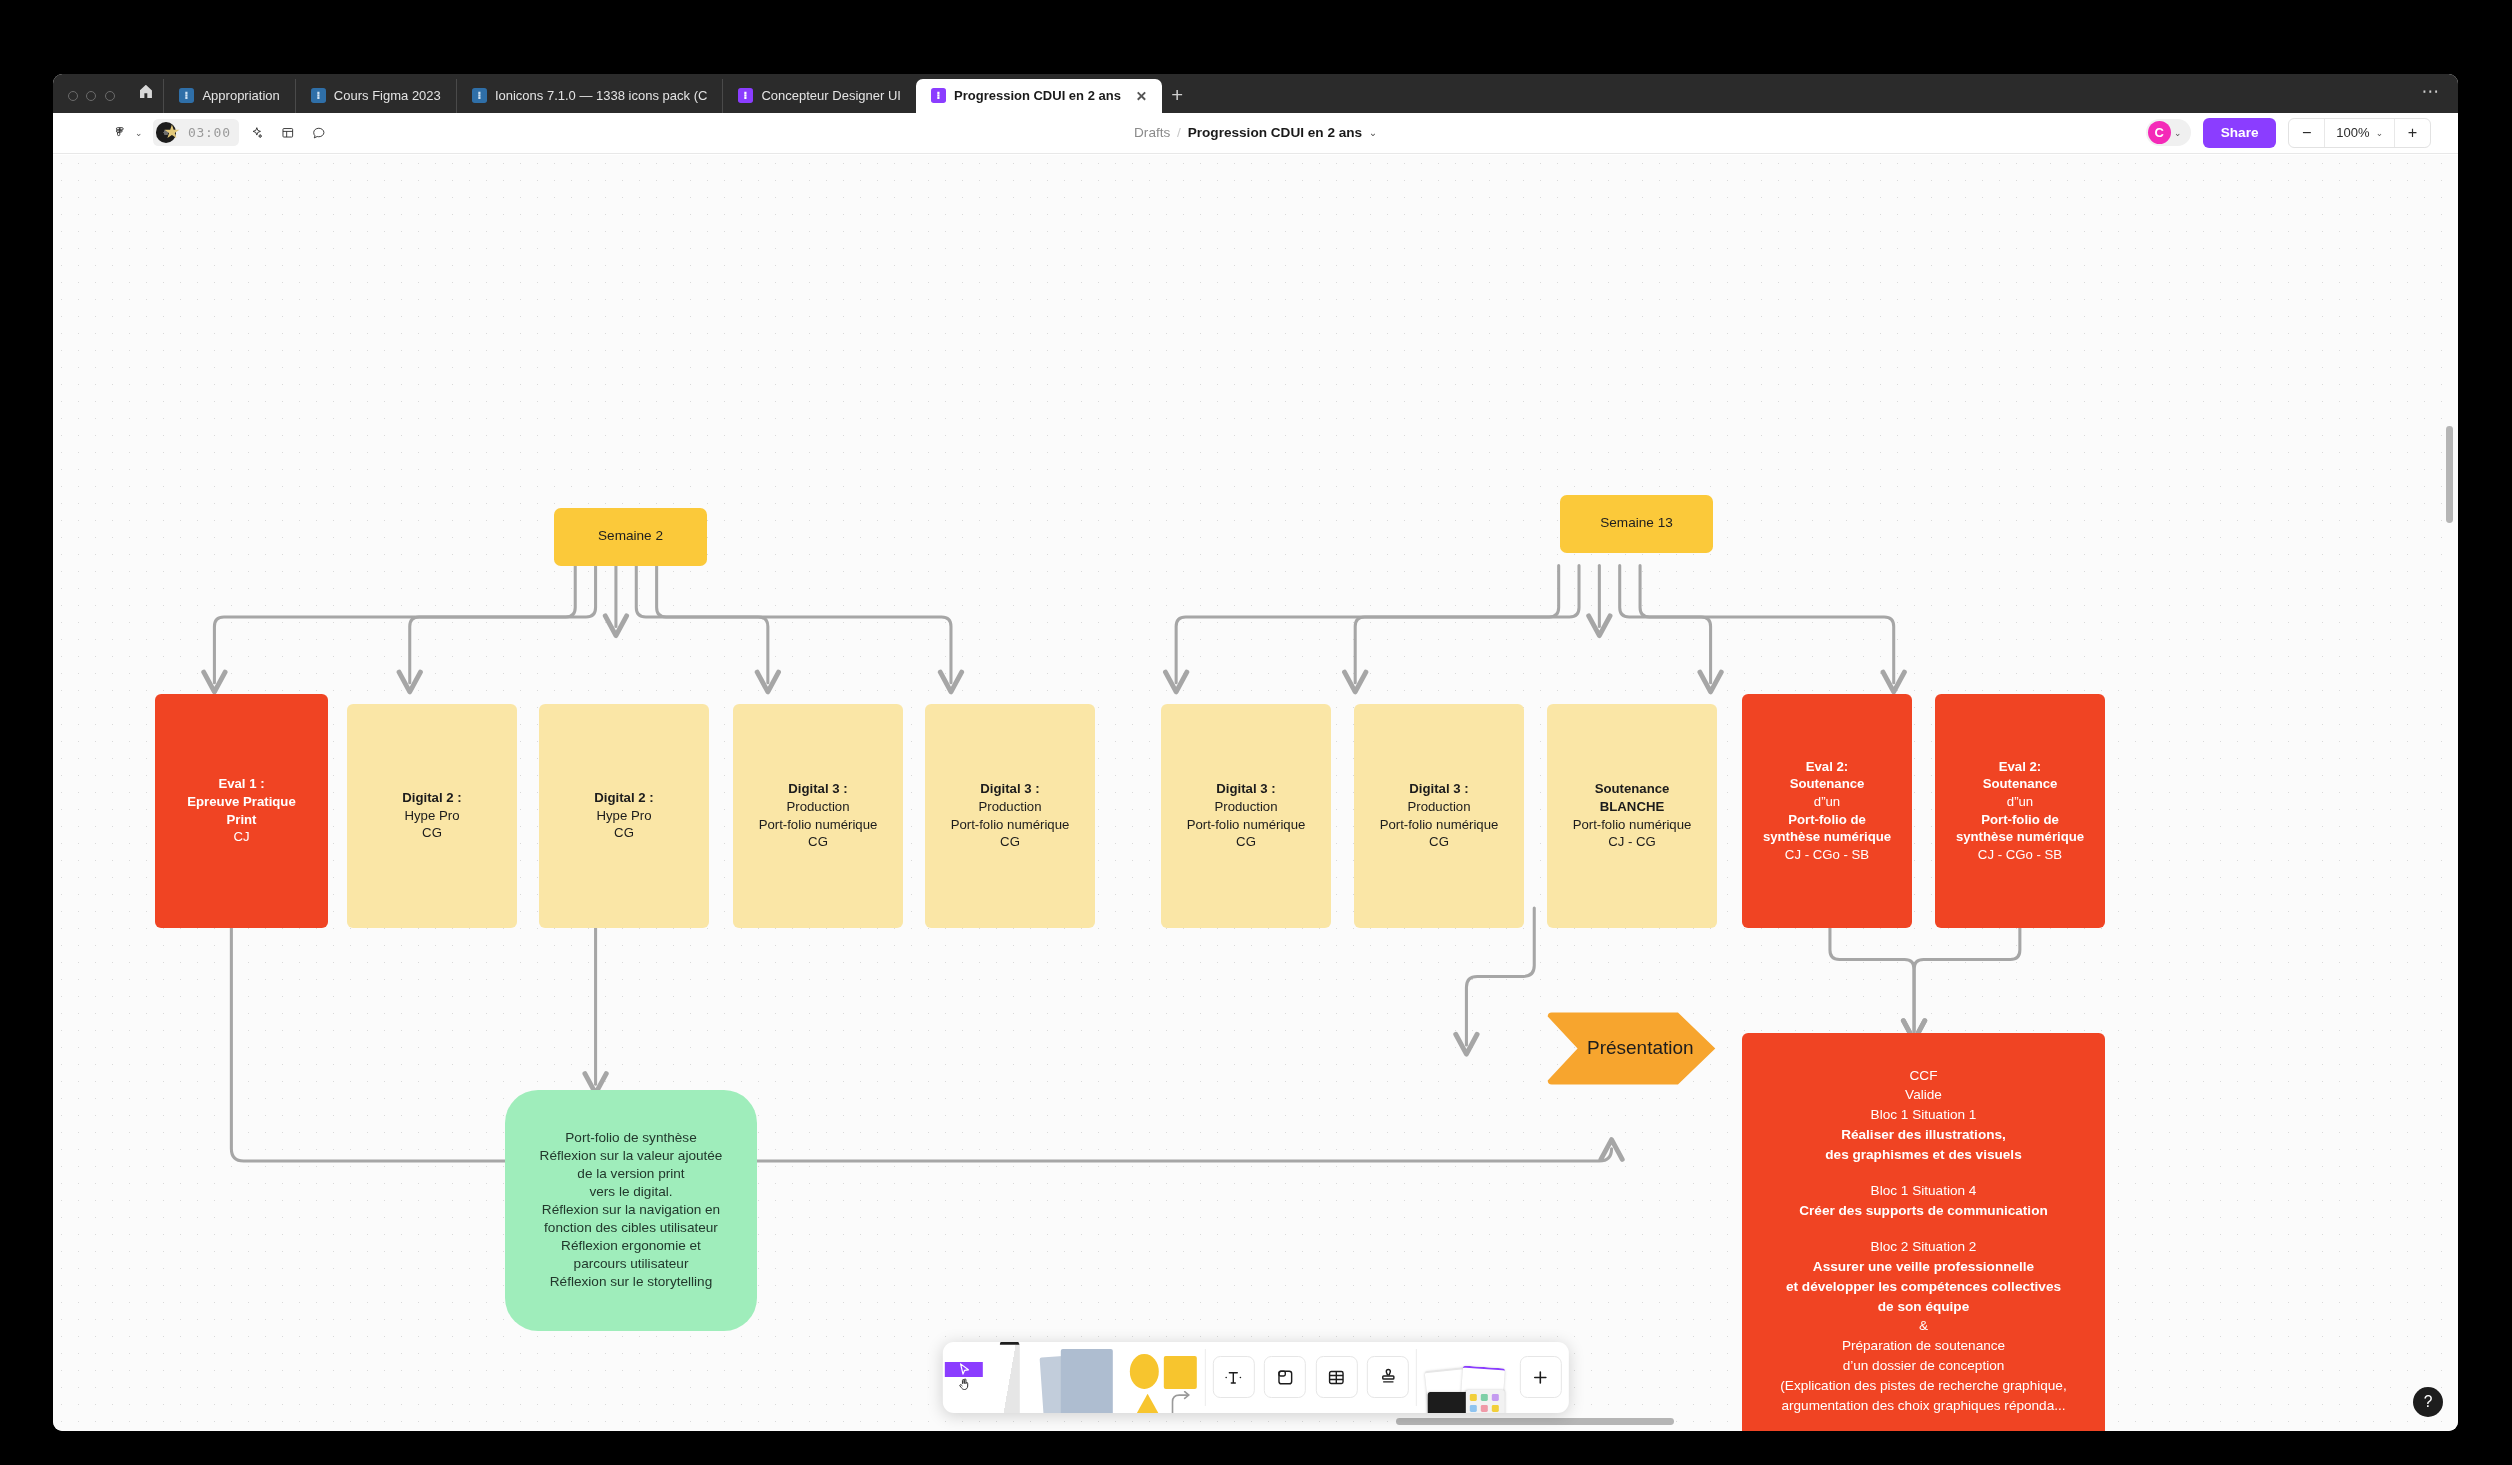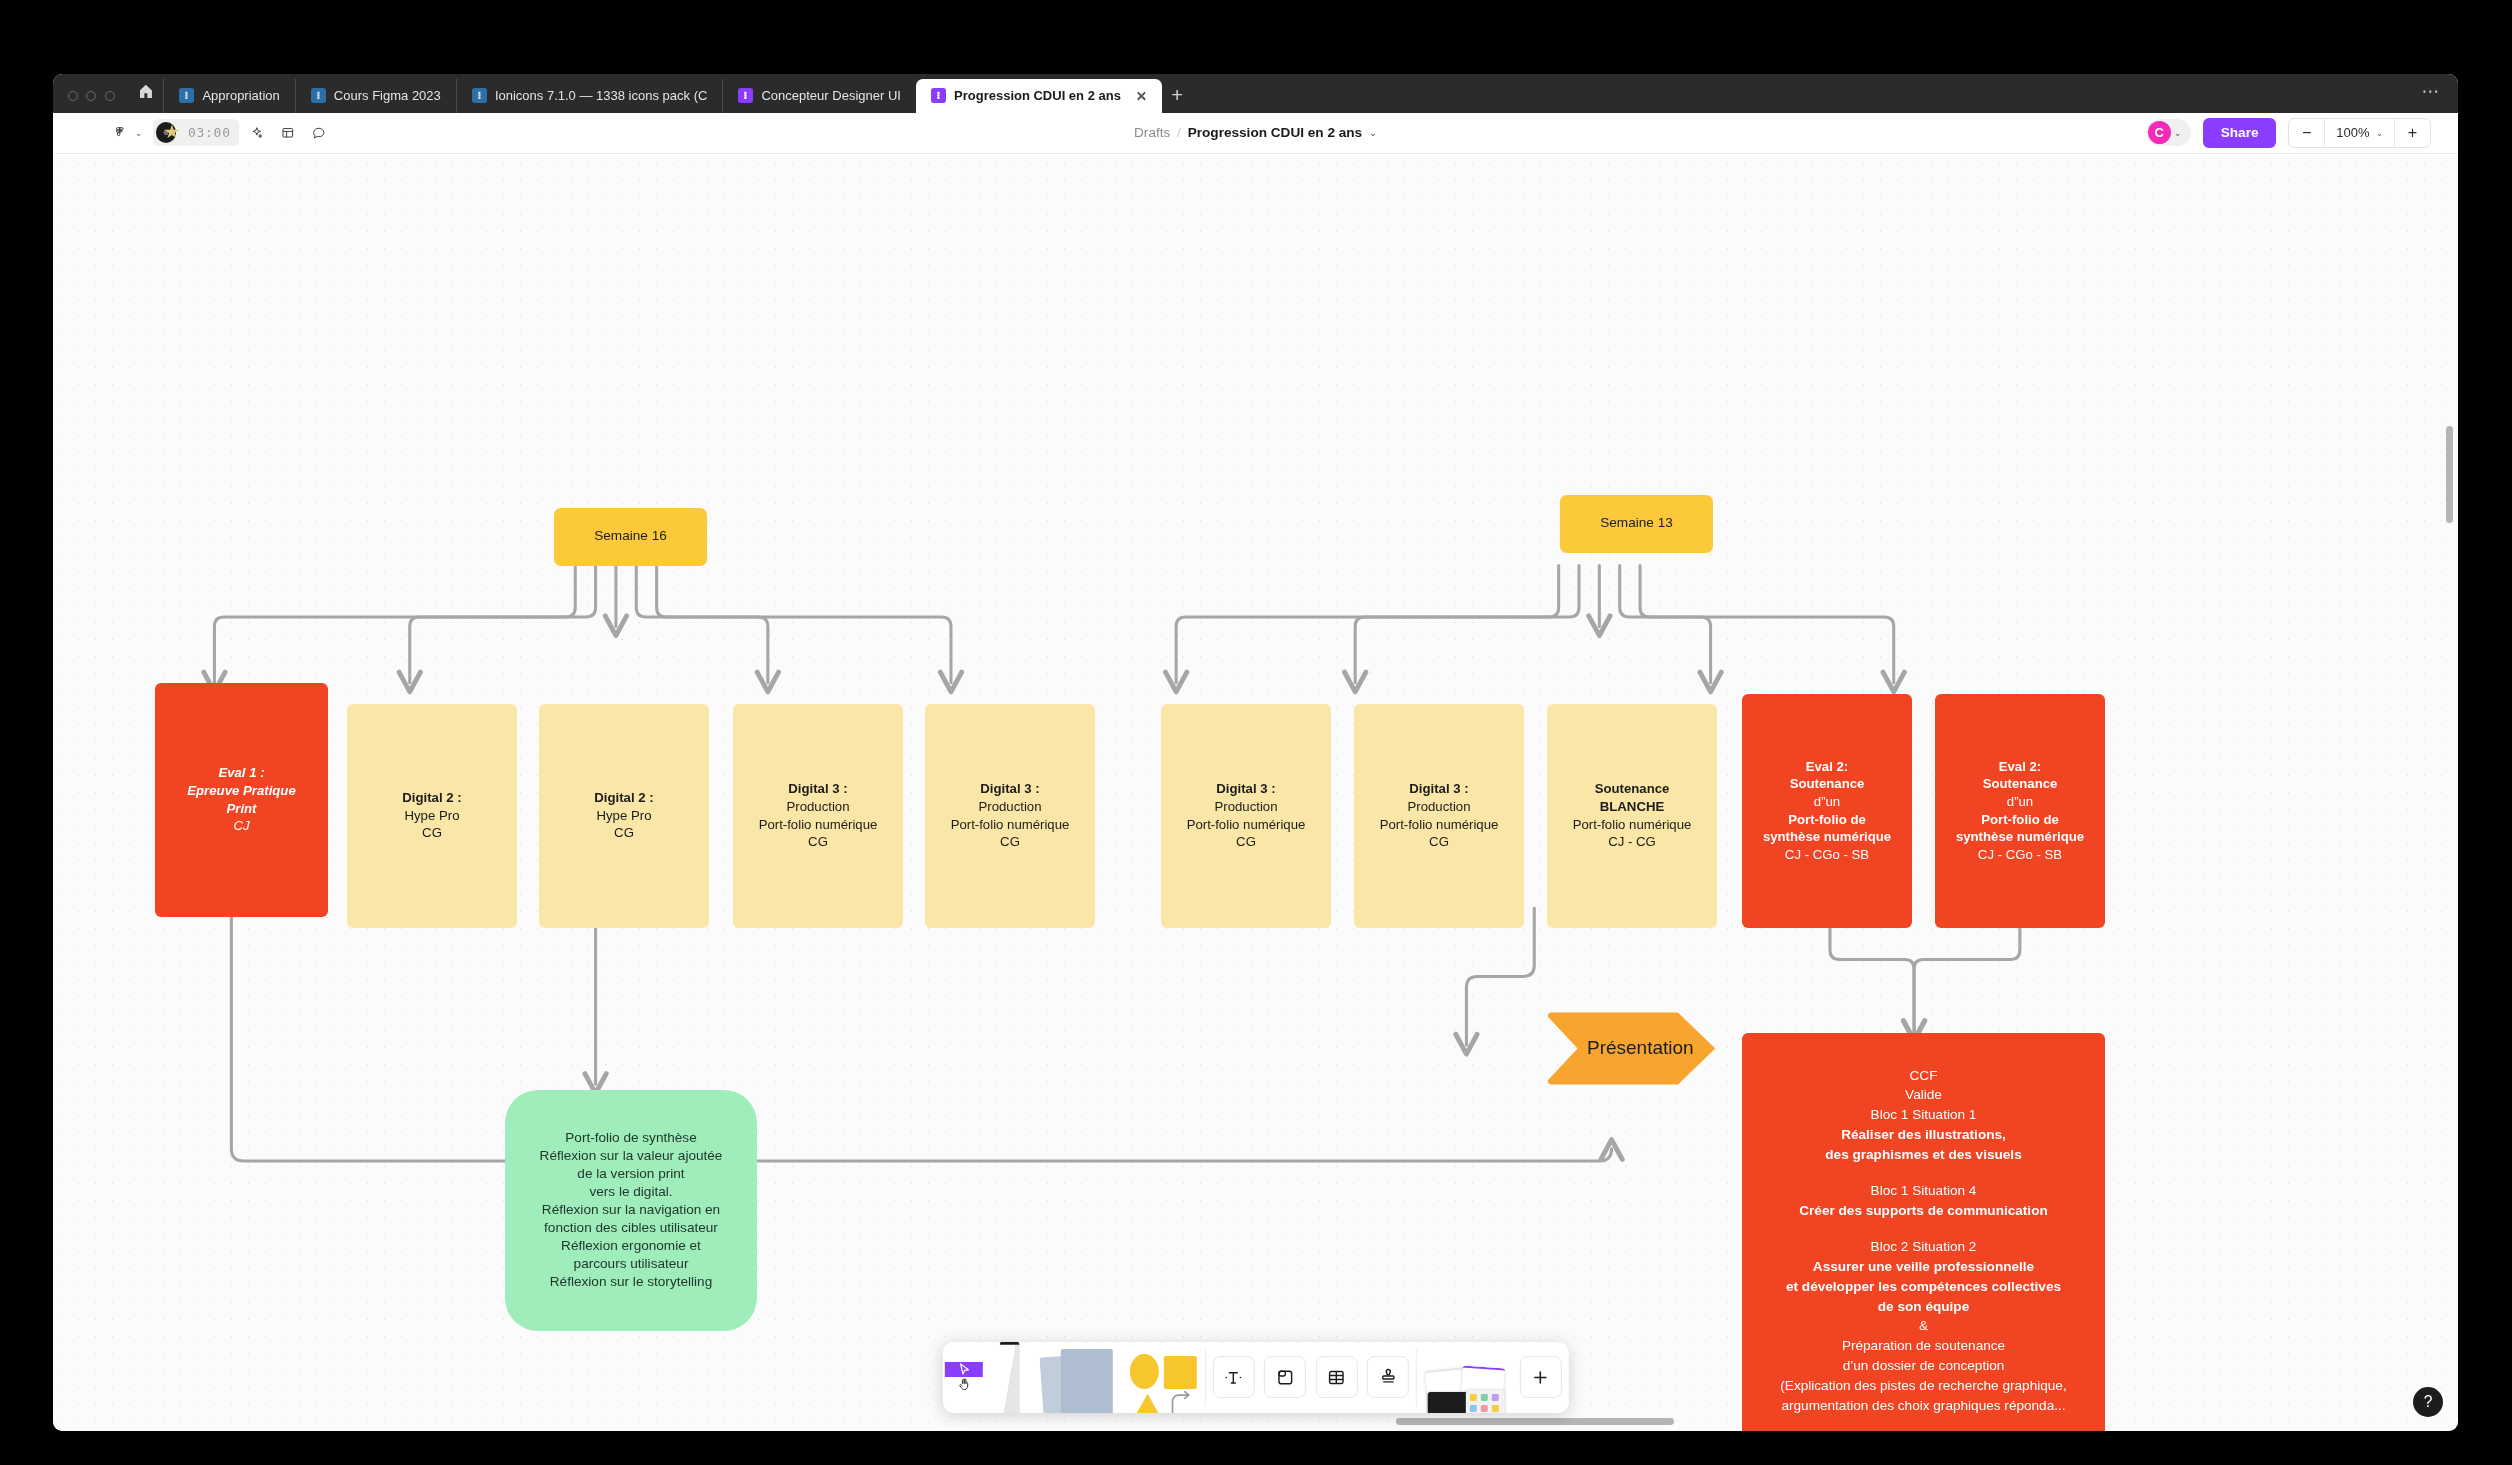--- a/index.html
+++ b/index.html
@@ -339,27 +339,27 @@
           <path d="M263,1110 v355 q0,18 18,18 H2280 q18,0 18,-18"></path>
 
           <path d="M2184,1110 v85 q0,16 -16,16 H2100 q-16,0 -16,16 v85"></path>
 
           <path d="M2620,1110 v62 q0,14 14,14 H2730 q14,0 14,14 v92"></path>
           <path d="M2900,1110 v62 q0,14 -14,14 H2758 q-14,0 -14,14 v92"></path>
         </g>
       </svg>
 
       <div class="node week" style="left:501px; top:353px; width:153px; height:58px;">
-        <span class="ln">Semaine 16</span>
+        <span class="ln">Semaine 2</span>
       </div>
       <div class="node week" style="left:1507px; top:340px; width:153px; height:58px;">
         <span class="ln">Semaine 13</span>
       </div>
 
-      <div class="node red" style="left:102px; top:528px; width:173px; height:234px;font-style:italic;">
+      <div class="node red" style="left:102px; top:539px; width:173px; height:234px;">
         <span class="ln bold">Eval 1 :</span>
         <span class="ln bold">Epreuve Pratique</span>
         <span class="ln bold">Print</span>
         <span class="ln">CJ</span>
       </div>
 
       <div class="node yellow" style="left:294px; top:549px; width:170px; height:224px;">
         <span class="ln bold">Digital 2 :</span>
         <span class="ln">Hype Pro</span>
         <span class="ln">CG</span>

